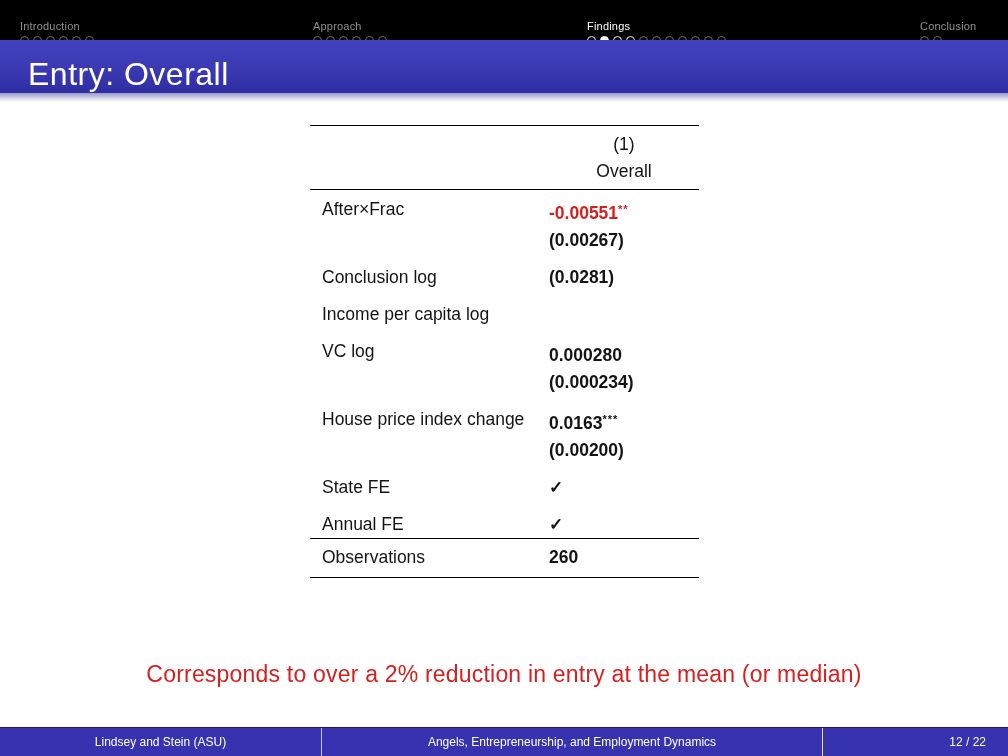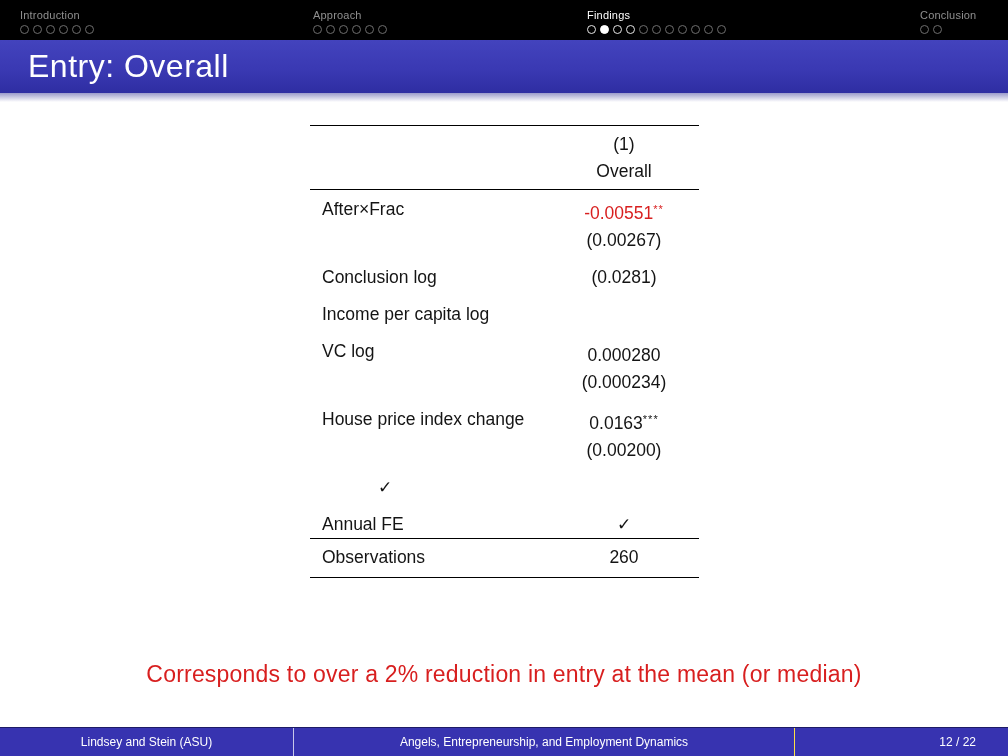--- a/index.html
+++ b/index.html
@@ -8,39 +8,39 @@
   .slide {
     position:relative; width:1008px; height:756px;
     background:#ffffff; overflow:hidden; margin:0 auto;
   }
 
   
   .nav {
     position:absolute; top:0; left:0; width:100%; height:40px;
     background:#000000;
   }
-  .nav-sec { position:absolute; top:9px;text-decoration:underline; }
+  .nav-sec { position:absolute; top:20px;text-decoration:underline; }
   .nav-label {
     font-size:11px; color:#8f8f8f; letter-spacing:0.2px; display:block;
     cursor:default;
   }
   .nav-sec.active .nav-label { color:#ffffff; }
   .dots { display:flex; gap:4px; margin-top:4px; }
   .dot {
     width:9px; height:9px; border-radius:50%;
     border:1.2px solid #6e6e6e; background:transparent;
   }
   .dot.bright { border-color:#e6e6e6; }
   .dot.filled { background:#ffffff; border-color:#ffffff; }
 
   
   .titlebar {
     position:absolute; top:40px; left:0; width:100%; height:53px;
     background:linear-gradient(to bottom, #4343bd 0%, #3a39b3 55%, #2e2da2 100%);
-    display:flex; align-items:center; padding-left:28px;
+    display:flex; align-items:flex-end; padding-left:28px;
   }
   .titlebar .frame-title {
     color:#ffffff; font-size:32px; font-weight:400; letter-spacing:0.5px;
   }
   .title-shadow {
     position:absolute; top:93px; left:0; width:100%; height:9px;
     background:linear-gradient(to bottom, rgba(72,72,160,0.55), rgba(255,255,255,0));
   }
 
   
@@ -48,21 +48,21 @@
     position:absolute; left:310px; top:125px; width:389px;
     font-size:17.5px; color:#141414;
   }
   .rule { border-top:1.6px solid #000; height:0; }
   .thead { display:flex; justify-content:flex-end; padding:5px 0 4px 0; }
   .hcol { width:150px; text-align:center; line-height:27px; }
   .tbody { padding-top:6px; }
   .trow { display:flex; margin-bottom:10px; }
   .trow:last-child { margin-bottom:0;gap:16px; }
   .tlabel { flex:1; padding-left:12px; line-height:27px; }
-  .tval { width:150px; text-align:center; line-height:27px; }
+  .tval { width:150px; line-height:27px;font-weight:bold; }
   .vline { display:block; }
   .stars { font-size:11px; vertical-align:6px; letter-spacing:1px; }
   .coef-red { color:var(--highlight-red,#d81f1f); }
   .obs-row { display:flex; padding:5px 0 6px 0; }
   .obs-row .tlabel, .obs-row .tval { line-height:27px; }
   .check { font-size:17px; }
 
   
   .note {
     position:absolute; top:661px; left:0; width:100%;
@@ -71,23 +71,23 @@
   }
 
   
   .footer {
     position:absolute; bottom:0; left:0; width:100%; height:29px;
     background:var(--accent-blue,#3733b0);
     border-top:1px solid #1d1b66;
     display:flex; color:#ffffff; font-size:12px;
   }
   .fcell { display:flex; align-items:center; justify-content:center; }
-  .fcell-author { width:294px; border-right:1px solid #c8c8ea; }
+  .fcell-author { width:322px; border-right:1px solid #c8c8ea; }
   .fcell-title  { width:501px; border-right:1px solid #fde047; }
-  .fcell-page   { flex:1; justify-content:flex-end; padding-right:32px; }
+  .fcell-page   { flex:1; justify-content:flex-end; padding-right:22px; }
 </style>
 </head>
 <body>
 
 <div class="slide">
 
   <div class="nav">
     <div class="nav-sec" style="left:20px;">
       <span class="nav-label">Introduction</span>
       <div class="dots">
@@ -181,20 +181,21 @@
 
       <div class="trow">
         <span class="tlabel">House price index change</span>
         <span class="tval">
           <span class="vline"><span>0.0163</span><span class="stars">***</span></span>
           <span class="vline">(0.00200)</span>
         </span>
       </div>
 
       <div class="trow">
+        <span class="tlabel">State FE</span>
         <span class="tval"><span class="check">✓</span></span>
       </div>
 
       <div class="trow">
         <span class="tlabel">Annual FE</span>
         <span class="tval"><span class="check">✓</span></span>
       </div>
 
     </div>
 

